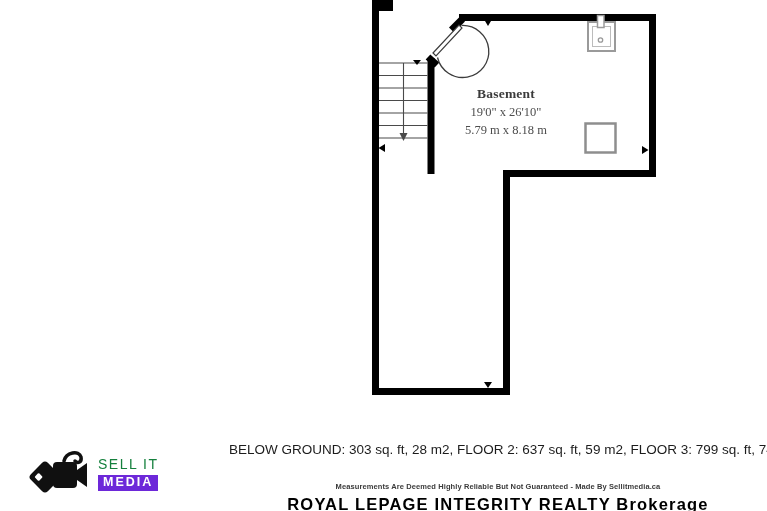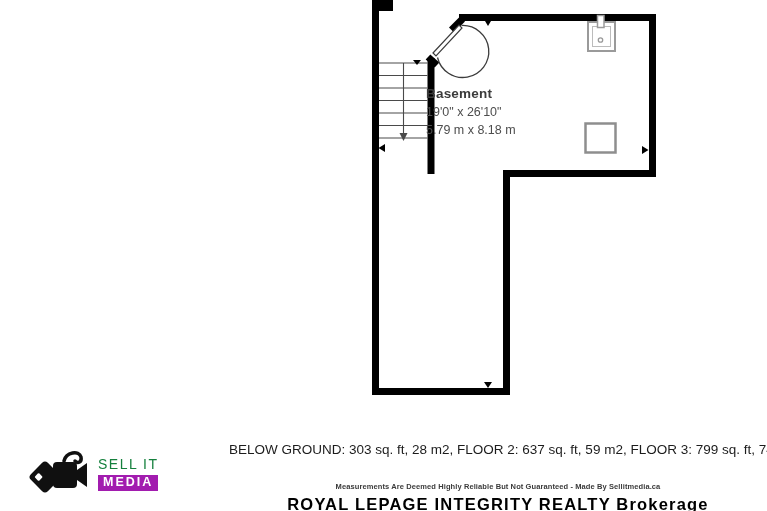--- a/index.html
+++ b/index.html
@@ -3,21 +3,21 @@
 <meta charset="utf-8">
 <style>
   html,body{margin:0;padding:0;background:#fff;}
   .stage{
     position:relative;width:767px;height:511px;background:#fff;overflow:hidden;
     font-family:"Liberation Sans","DejaVu Sans",sans-serif;
   }
   svg{display:block;}
   .plan-svg{position:absolute;left:0;top:0;}
   .room-label-block{
-    position:absolute;left:426px;top:86px;width:160px;text-align:left;line-height:1.25;
+    position:absolute;left:426px;top:86px;width:160px;text-align:center;line-height:1.25;font-family:Liberation Serif, serif;
   }
   .room-name{font-size:13.5px;font-weight:600;color:#3b3b3b;letter-spacing:.2px;}
   .room-dim{font-size:12.5px;color:#4d4d4d;margin-top:2px;}
   .summary{
     position:absolute;left:229px;right:0;top:442px;text-align:center;color:#111;
   }
   .summary .wm{
     position:absolute;left:0;right:0;top:53px;z-index:0;
     font-size:16.5px;font-weight:700;color:#000000;letter-spacing:1.2px;white-space:nowrap;
   }
@@ -25,21 +25,21 @@
   .total-line{font-size:15px;font-weight:700;color:#0c0c0c;line-height:17px;}
   .area-line{font-size:13.5px;color:#1c1c1c;line-height:16px;}
   .disclaimer{
     position:relative;z-index:1;margin-top:24px;font-size:7.5px;font-weight:600;color:#3a3a3a;
     letter-spacing:.1px;
   }
   .logo{position:absolute;left:28px;top:450px;display:flex;align-items:center;}
   .logo-text{margin-left:8px;}
   .logo-line1{font-size:14px;font-weight:400;color:#15803d;letter-spacing:1.5px;line-height:15px;}
   .logo-line2{
-    display:inline-block;margin-top:2px;background:#a21caf;color:#fff;
+    display:inline-block;margin-top:2px;background:#6d28d9;color:#fff;
     font-size:12.5px;font-weight:800;letter-spacing:2px;padding:1px 5px 2px 5px;line-height:13px;
   }
 </style>
 </head>
 <body>
 
 <div class="stage">
 
   <svg class="plan-svg" width="767" height="511" viewBox="0 0 767 511">
 

